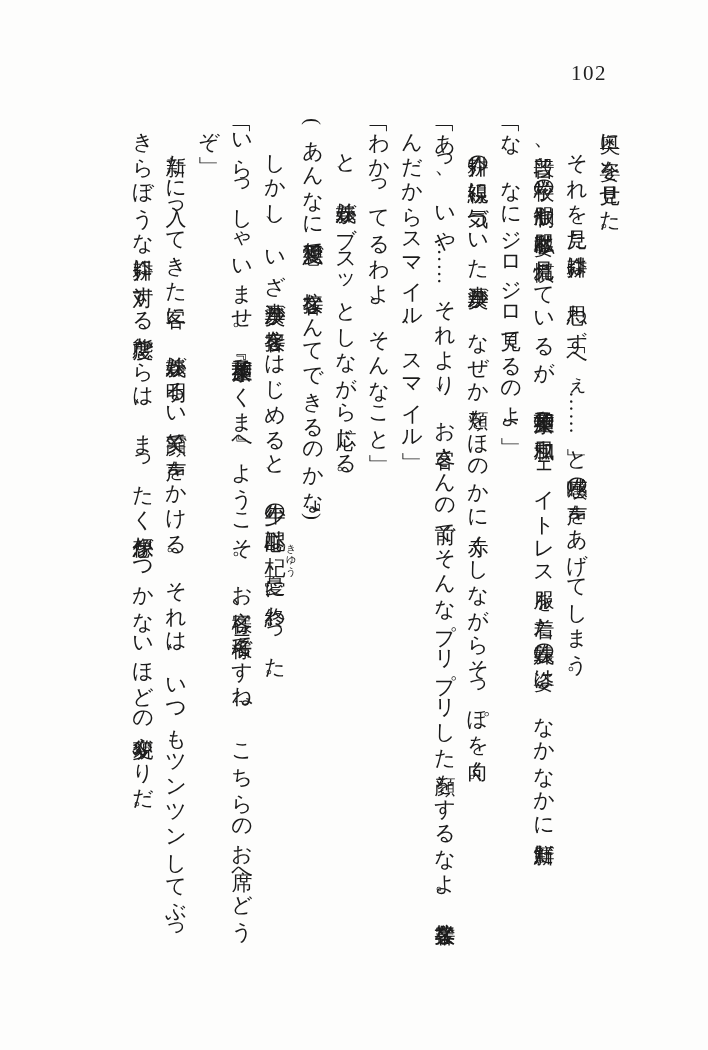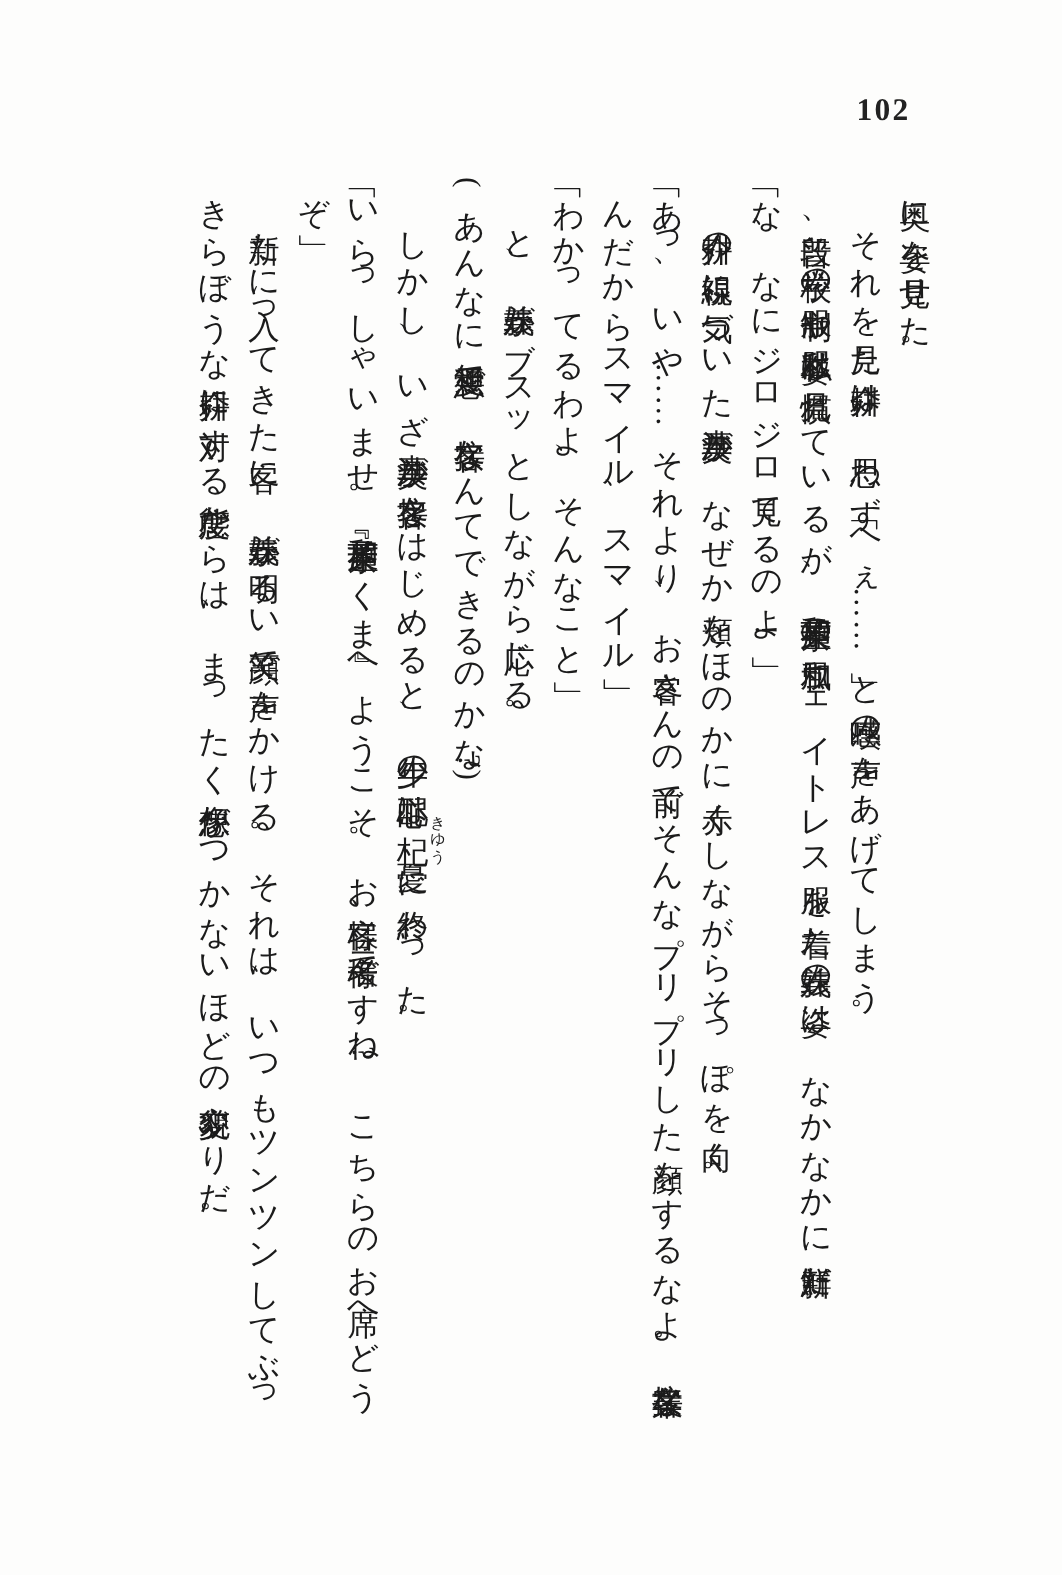--- a/index.html
+++ b/index.html
@@ -21,21 +21,20 @@
     color: #1b1b1b;
   }
   .page-number {
     position: absolute;
     top: 61px;
     left: 571px;
     font-size: 21px;
     letter-spacing: 1.5px;
     color: #222222;
     font-family: "Liberation Serif", serif;
-    font-weight: bold;
   }
   .text-block {
     position: absolute;
     top: 118px;
     right: 82px;
     width: 561px;
     height: 836px;
     writing-mode: vertical-rl;
     -webkit-writing-mode: vertical-rl;
     text-orientation: mixed;

